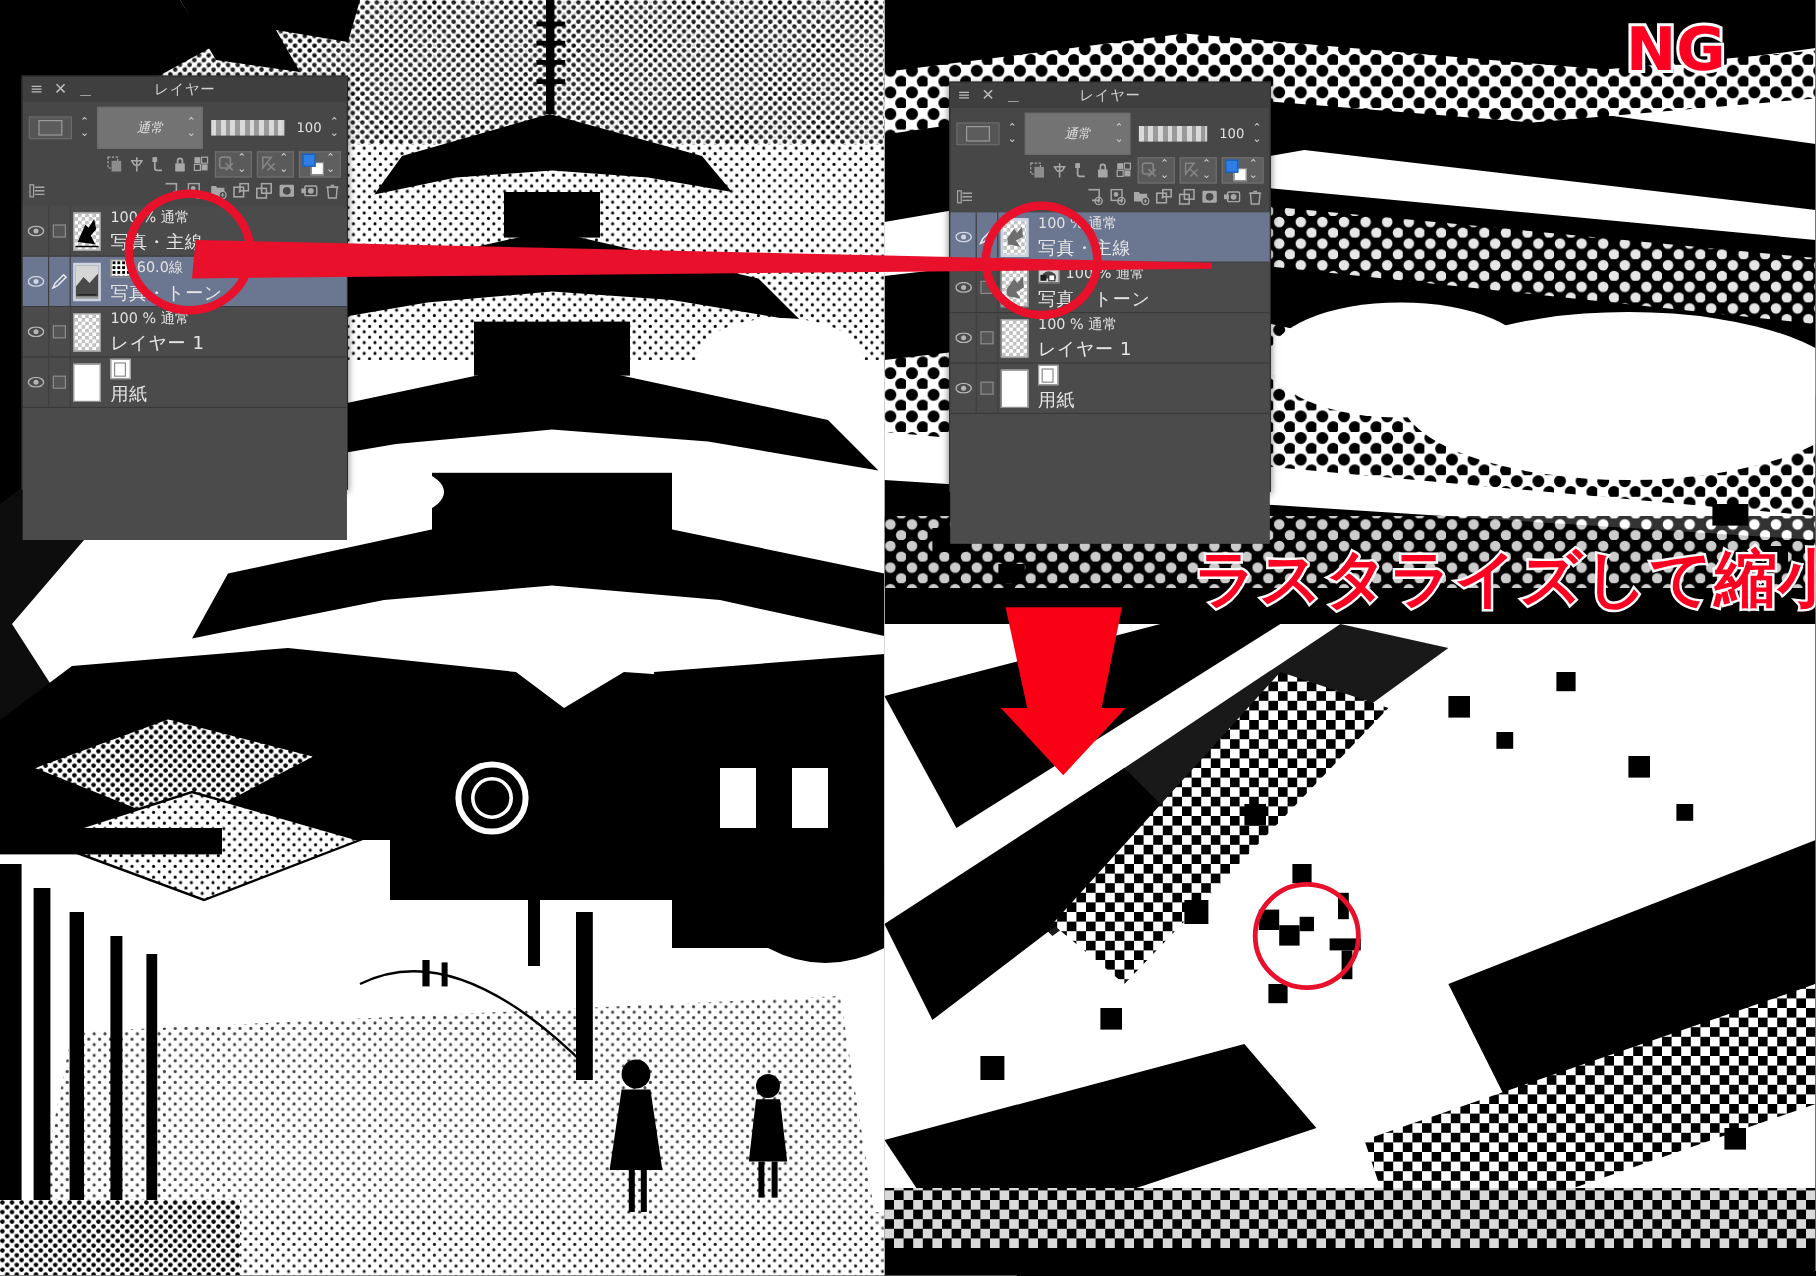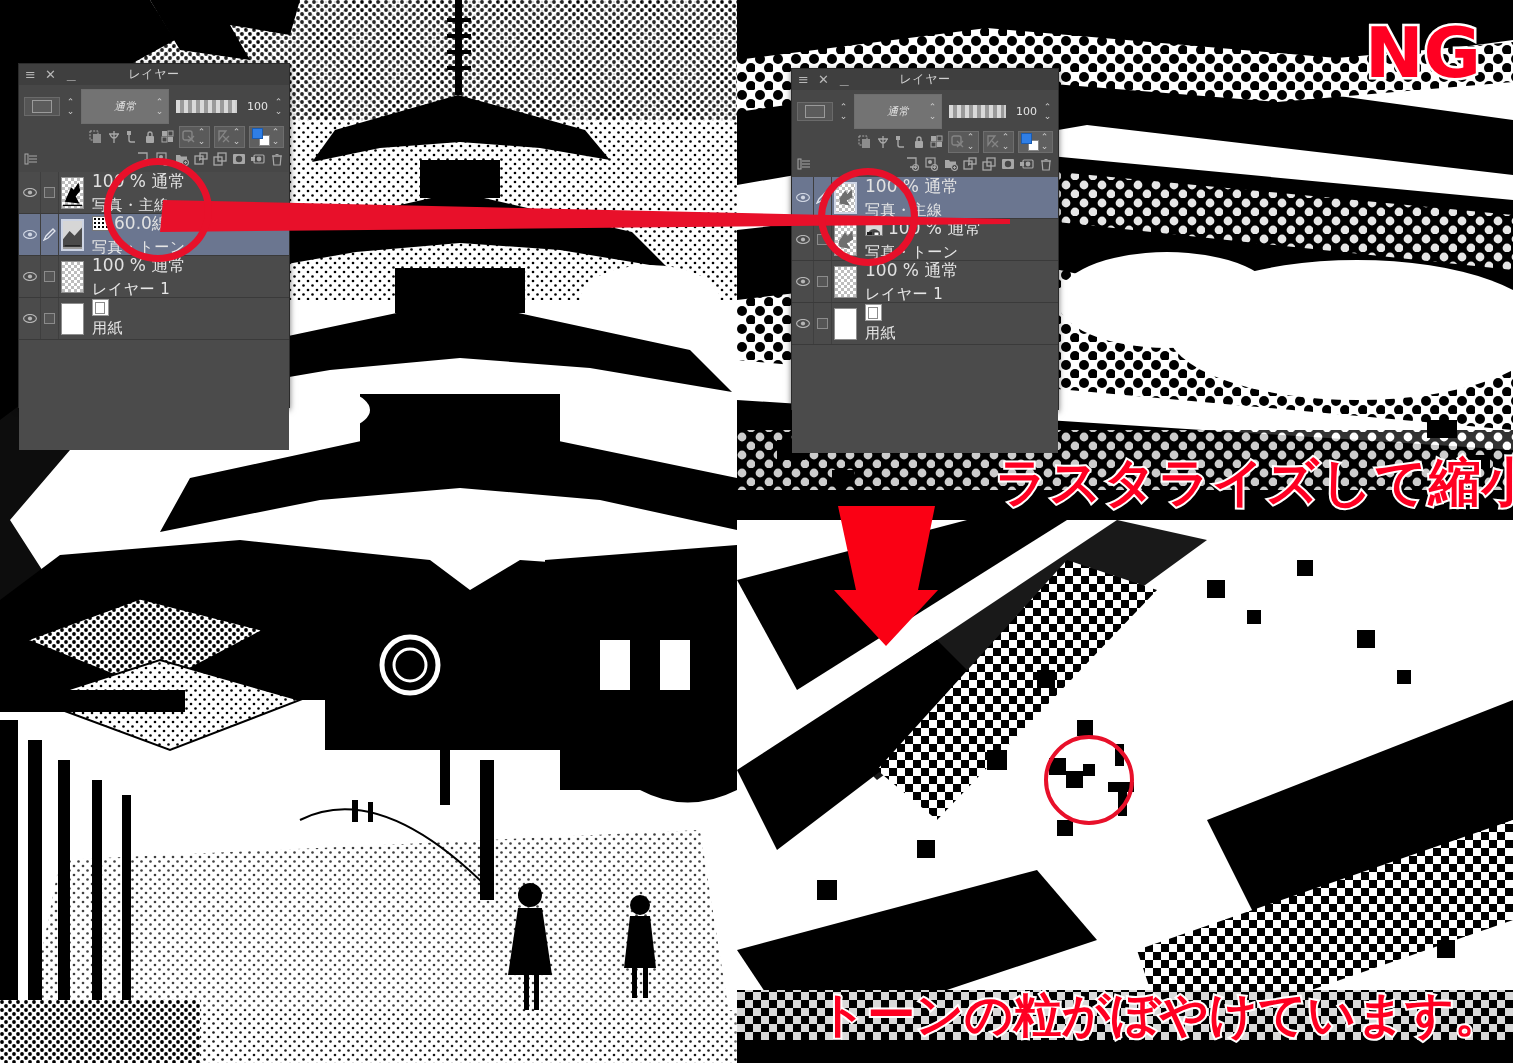--- a/index.html
+++ b/index.html
@@ -106,21 +106,21 @@
     background-size:6px 6px; background-position:0 0,3px 3px;
     border:1px solid #8e8e8e;
     position:relative; overflow:hidden;
   }
   .thumb.selected-outline { border:2px solid #cdd4e4; }
   .thumb.white { background:#fff; background-image:none; }
   .thumb .inkart {
     position:absolute; inset:0;
   }
   .lr-txt { flex:1; display:flex; flex-direction:column; justify-content:center; padding-left:7px; gap:3px; }
-  .lr-line1 { display:flex; align-items:center; gap:5px; font-size:17px; color:#e2e2e2; }
+  .lr-line1 { display:flex; align-items:center; gap:5px; font-size:12px; color:#e2e2e2; }
   .lr-line2 { font-size:15px; color:#e6e6e6; letter-spacing:.5px; }
   .tone-chip {
     width:17px; height:15px;
     background-color:#fff; border:1px solid #777;
     background-image:
       radial-gradient(circle at 50% 50%, #000 46%, transparent 48%);
     background-size:4px 4px;
   }
   .mask-chip {
     width:18px; height:15px; border:1px solid #777; background:#d9d9d9; position:relative; overflow:hidden;
@@ -873,20 +873,19 @@
 
     <path d="M163,200 L160,232 L1010,224 L1010,219 Z" fill="#e8102a"></path>
 
     <path d="M838,506 L935,506 L918,590 L938,590 L886,646 L834,590 L856,590 Z" fill="#fa0014"></path>
   </svg>
 
   <div class="circle" style="left:104px; top:158px; width:108px; height:104px;"></div>
   <div class="circle" style="left:818px; top:168px; width:100px; height:98px;"></div>
   <div class="circle thin" style="left:1044px; top:735px; width:90px; height:90px;"></div>
 
-  <div class="red-text" style="left:1355px; top:12px; font-size:70px;margin-left:10px; -webkit-text-stroke:5px #fff;">NG</div>
+  <div class="red-text" style="left:1355px; top:12px; font-size:50px; -webkit-text-stroke:5px #fff;">NG</div>
 
   <div class="red-text" style="left:995px; top:448px; font-size:52px; letter-spacing:1px;">ラスタライズして縮小</div>
 
 
-  <div class="red-text" style="left:818px; top:983px; font-size:48px; letter-spacing:0px;">トーンの粒がぼやけています。</div>
 
 </div>
 
 </body></html>

